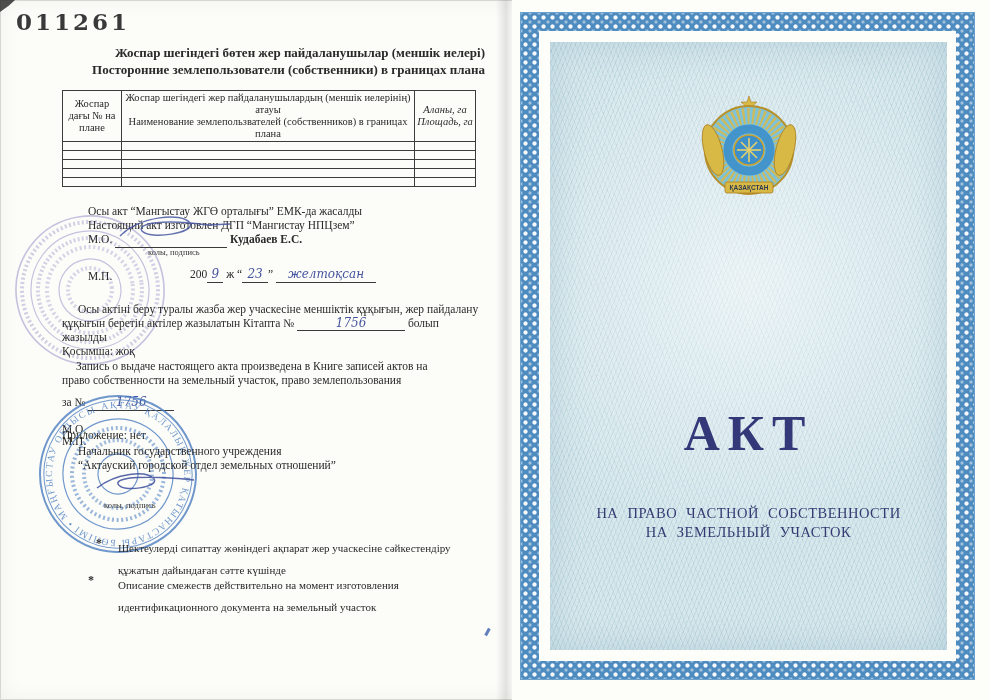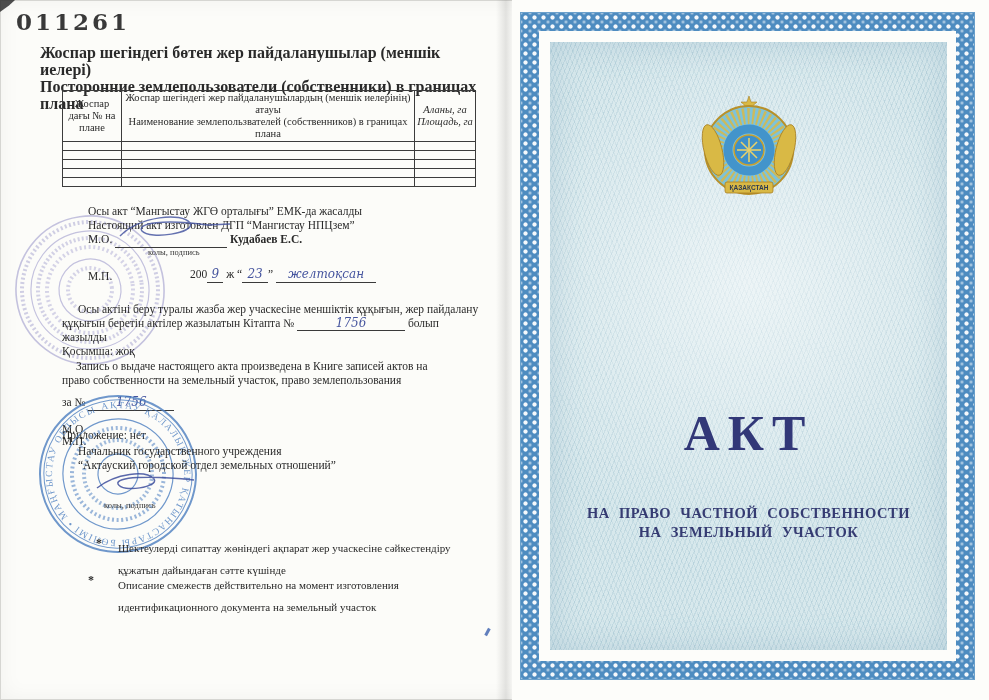--- a/index.html
+++ b/index.html
@@ -4,21 +4,21 @@
 <style>
   html,body{margin:0;padding:0;background:#e9e9e5;}
   #scan{position:relative;width:989px;height:700px;background:#fcfcf9;overflow:hidden;
         font-family:"Liberation Serif",serif;color:#2a2a2a;
         box-shadow:inset 0 0 0 1px #d6d6d2, inset 0 0 22px rgba(0,0,0,.05);}
   .abs{position:absolute;}
 
   
   .serial{left:16px;top:8px;font-family:"DejaVu Serif",serif;font-weight:bold;font-size:23px;
           letter-spacing:3px;color:#1f1f1f;opacity:.88;}
-  .heading{left:40px;top:44px;width:445px;text-align:left;font-weight:bold;font-size:16px;line-height:17px;}
+  .heading{left:40px;top:44px;width:445px;text-align:right;font-weight:bold;font-size:13px;line-height:17px;}
   table.plan{position:absolute;left:62px;top:90px;border-collapse:collapse;table-layout:fixed;}
   table.plan td{border:1px solid #3c3c3c;font-size:10.5px;line-height:12px;text-align:center;
                 vertical-align:middle;padding:1px 2px;}
   table.plan tr.empty td{height:8px;padding:0;}
   .c1{width:54px;} .c2{width:288px;} .c3{width:56px;font-style:italic;}
 
   .bodytext{font-size:11.5px;line-height:13.5px;}
   .b{font-weight:bold;}
   .slot{display:inline-block;border-bottom:1px solid #3a3a3a;text-align:center;vertical-align:baseline;}
   .hw{font-family:"DejaVu Serif",serif;font-style:italic;color:#45549e;font-size:12px;}
@@ -46,21 +46,21 @@
   .panel{position:absolute;left:38px;top:42px;width:397px;height:608px;background-color:#d7e8ec;
          background-image:
            radial-gradient(circle at 50% 40%,rgba(255,255,255,.55),rgba(255,255,255,0) 62%),
            repeating-linear-gradient(112deg,rgba(95,150,175,.16) 0 1px,rgba(0,0,0,0) 1px 4px),
            repeating-linear-gradient(68deg,rgba(95,150,175,.12) 0 1px,rgba(0,0,0,0) 1px 5px);
          box-shadow:inset 0 0 34px rgba(110,155,180,.28);}
   .title-kk{position:absolute;left:0;top:272px;width:100%;text-align:center;font-weight:bold;
             font-size:15px;line-height:20px;color:#353b72;letter-spacing:1px;word-spacing:6px;}
   .title-act{position:absolute;left:0;top:362px;width:100%;text-align:center;font-weight:bold;
              font-size:50px;color:#323878;letter-spacing:8px;}
-  .title-ru{position:absolute;left:0;top:462px;width:100%;text-align:center;font-weight:bold;
+  .title-ru{position:absolute;left:0;top:462px;width:100%;text-align:center;font-weight:normal;
             font-size:14.5px;line-height:19px;color:#353b72;letter-spacing:.5px;word-spacing:5px;}
   .emblem{position:absolute;left:146px;top:52px;}
 </style>
 </head>
 <body>
 
 <div id="scan">
 
   <div class="abs cornermark"></div>
 

